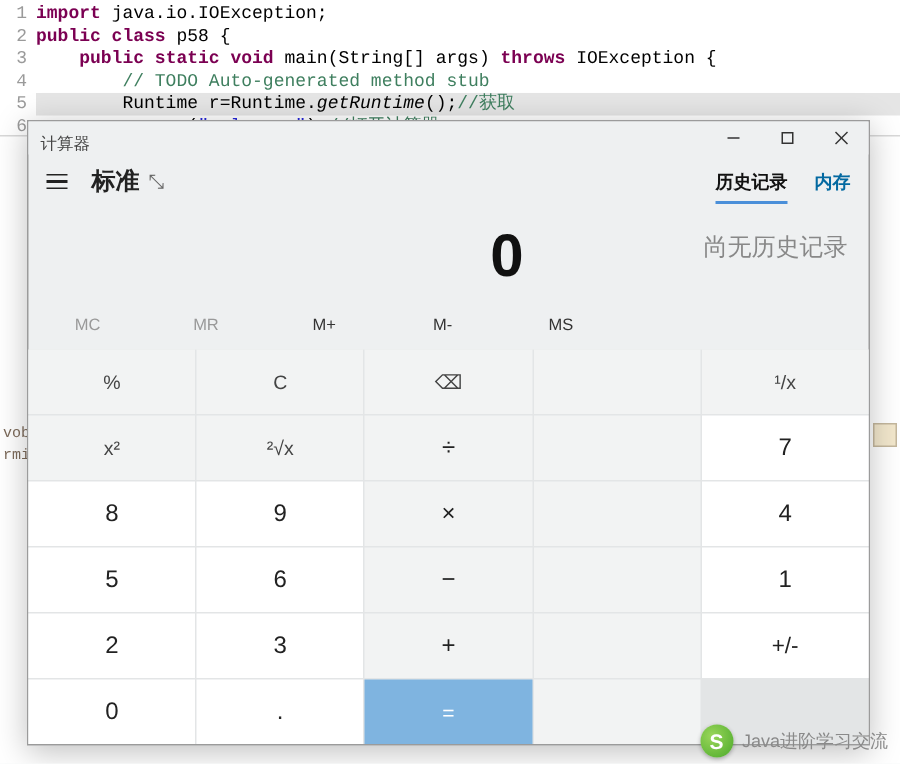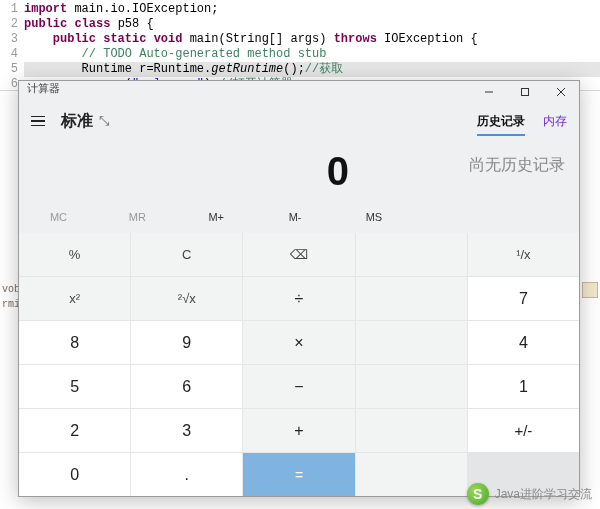--- a/index.html
+++ b/index.html
@@ -65,21 +65,21 @@
     border: 1px solid #9b9b9b;
     box-shadow: 0 4px 20px rgba(0,0,0,0.25);
     font-family: "Segoe UI", "Microsoft YaHei", sans-serif;
     color: #222;
   }
 
   
   .titlebar {
     height: 22px;
     display: flex;
-    align-items: flex-start;
+    align-items: flex-end;
     background: #eef0f1;
     font-size: 11px;
     gap: 20px;
   }
   .titlebar .title {
     flex: 1 1 auto;
     padding-left: 8px;
     color: #444;
   }
   .win-controls { display: flex; }
@@ -96,21 +96,21 @@
     display: flex;
     align-items: center;
     padding: 0 12px;
   }
   .hamburger { width:20px; display:flex; flex-direction:column; gap:3px; margin-right:10px;}
   .hamburger span { display:block; height:1.5px; background:#222; width:14px;}
   .mode-title { font-size: 16px; font-weight:600; margin-right:6px;}
   .pin-icon { color:#666; font-size:13px; }
   .moderow .spacer { flex:1 1 auto; }
   .mode-tab { font-size: 12px; font-weight:600; color:#111; margin-left:18px; position:relative;}
-  .mode-tab.inactive { color:#6d28d9; font-weight:400;}
+  .mode-tab.inactive { color:#0369a1; font-weight:700;}
   .mode-tab.active::after {
     content:""; position:absolute; left:0; right:0; bottom:-6px; height:2px; background:#4a8fd9;
   }
 
   
   .history-panel {
     position:absolute;
     right:14px;
     top:74px;
     font-size:16px;
@@ -187,21 +187,21 @@
     background: radial-gradient(circle at 35% 35%, #9ad65a, #4aa92a);
     display:flex; align-items:center; justify-content:center;
     color:#fff; font-size:14px; font-weight:bold;
     box-shadow: 0 1px 3px rgba(0,0,0,0.3);
   }
 </style>
 </head>
 <body>
 
 <div class="editor" id="editor">
-    <div class="code-line"><span class="gutter">1</span><span class="code-content"><span class="tok-pur">import </span><span class="tok-pln">main.io.IOException;</span></span></div>
+    <div class="code-line"><span class="gutter">1</span><span class="code-content"><span class="tok-pur">import </span><span class="tok-pln">java.io.IOException;</span></span></div>
     <div class="code-line"><span class="gutter">2</span><span class="code-content"><span class="tok-pur">public class </span><span class="tok-pln">p58 {</span></span></div>
     <div class="code-line"><span class="gutter">3</span><span class="code-content">    <span class="tok-pur">public static void </span><span class="tok-pln">main(String[] args) </span><span class="tok-pur">throws </span><span class="tok-pln">IOException {</span></span></div>
     <div class="code-line"><span class="gutter">4</span><span class="code-content">        <span class="tok-cmt">// TODO Auto-generated method stub</span></span></div>
     <div class="code-line hl"><span class="gutter">5</span><span class="code-content">        <span class="tok-pln">Runtime r=Runtime.</span><span class="tok-em">getRuntime</span><span class="tok-pln">();</span><span class="tok-cmt">//获取</span></span></div>
     <div class="code-line"><span class="gutter">6</span><span class="code-content">        <span class="tok-pln">r.exec(</span><span class="tok-str">"calc.exe"</span><span class="tok-pln">);</span><span class="tok-cmt">//打开计算器</span></span></div>
   </div>
 <div class="editor-border"></div>
 
 <div class="bg-pane">
   <span class="lbl">vobl</span>

